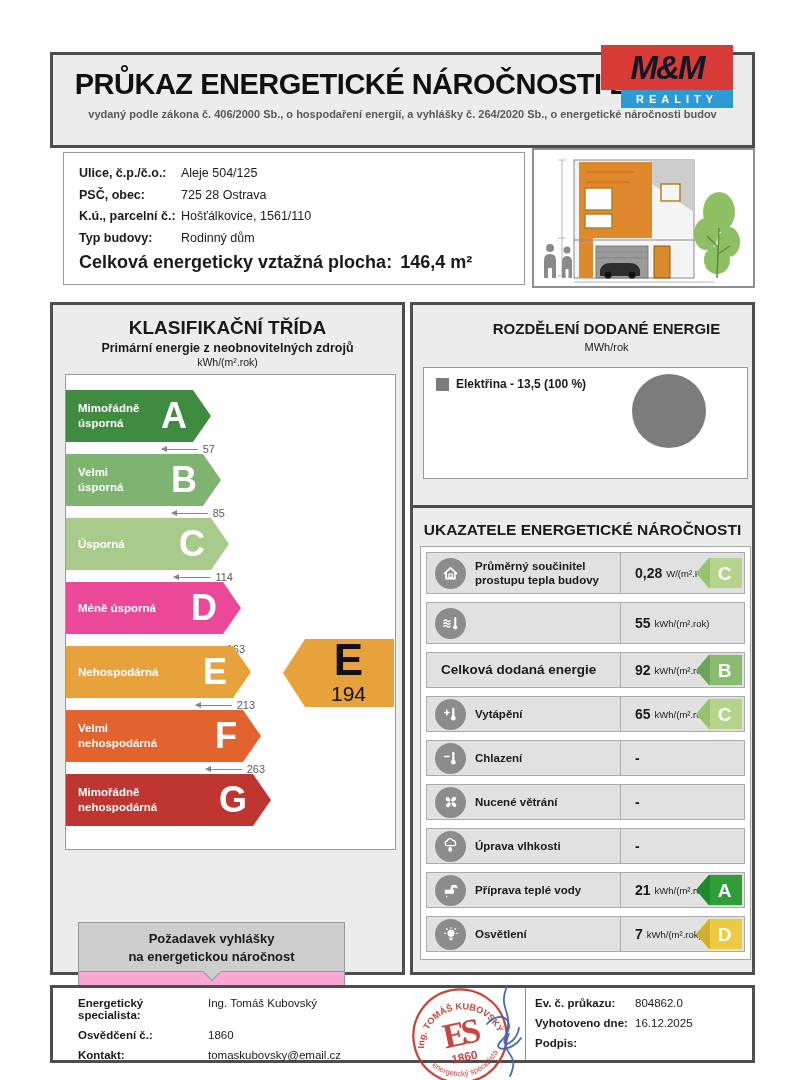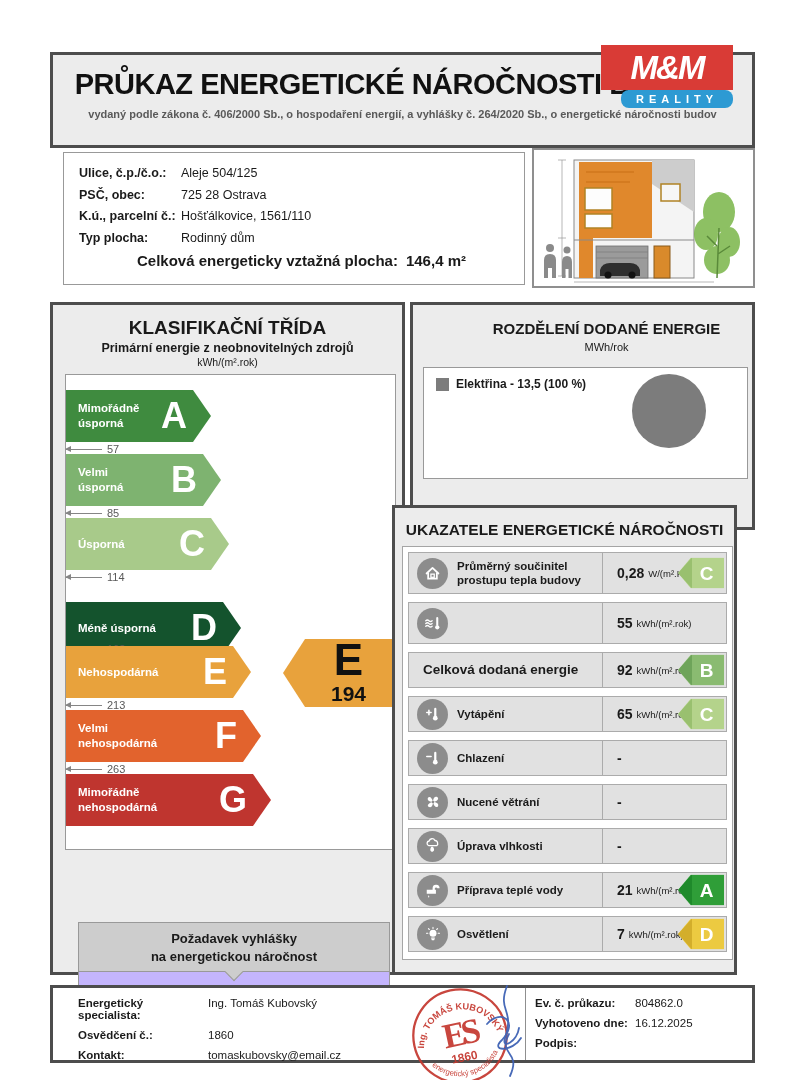--- a/index.html
+++ b/index.html
@@ -8,31 +8,31 @@
           font-family:"Liberation Sans", sans-serif; color:#1a1a1a; }
 
   
   .header-box { position:absolute; left:50px; top:52px; width:705px; height:96px;
                 background:#ececec; border:3px solid #4d4d4d; text-align:center; }
   .header-title { margin-top:13px; font-size:29px; font-weight:bold; letter-spacing:-0.5px; color:#111; }
   .header-sub { margin-top:7px; font-size:11px; font-weight:bold; color:#595959; }
   .logo { position:absolute; left:601px; top:45px; width:132px; height:63px; z-index:6; }
   .logo-red { position:absolute; left:0; top:0; width:132px; height:45px; background:#d93b36;
               display:flex; align-items:center; justify-content:center;
-              color:#ffffff; font-size:33px; font-weight:bold; font-style:italic; letter-spacing:-2px; }
+              color:#0f172a; font-size:33px; font-weight:bold; font-style:italic; letter-spacing:-2px; }
   .logo-blue { position:absolute; right:0; bottom:0; width:112px; height:18px; background:#2d9ad3;
                display:flex; align-items:center; justify-content:center;
-               color:#fff; font-size:11px; font-weight:bold; letter-spacing:5px;border-radius:8px; }
+               color:#fff; font-size:11px; font-weight:bold; letter-spacing:5px; }
 
   
   .info-box { position:absolute; left:63px; top:152px; width:462px; height:133px;
               background:#fff; border:1px solid #999; padding:13px 0 0 15px; }
   .info-row { display:flex; margin-bottom:7.5px; font-size:12.5px; }
   .info-label { width:102px; font-weight:bold; flex:0 0 102px; }
-  .info-area { display:flex; font-size:15px; font-weight:bold; margin-top:3px;justify-content:center; }
+  .info-area { display:flex; font-size:18px; font-weight:bold; margin-top:3px; }
   .info-area .a-val { margin-left:8px; }
 
   .illu-box { position:absolute; left:532px; top:148px; width:223px; height:140px;
               background:#fff; border:2px solid #8f8f8f; }
 
   
   .cls-panel { position:absolute; left:50px; top:302px; width:355px; height:673px;
                background:#ececec; border:3px solid #4d4d4d; }
   .cls-title { text-align:center; font-size:19px; font-weight:bold; margin-top:12px; }
   .cls-sub { text-align:center; font-size:12.5px; font-weight:bold; margin-top:2px; }
@@ -41,43 +41,43 @@
                background:#fff; border:1px solid #999; }
   .arrow { position:absolute; left:0; height:52px; color:#fff;
            clip-path: polygon(0 0, calc(100% - 18px) 0, 100% 50%, calc(100% - 18px) 100%, 0 100%); }
   .arrow .lbl { position:absolute; left:12px; top:50%; transform:translateY(-50%);
                 font-size:11.5px; font-weight:bold; line-height:1.3; }
   .arrow .ltr { position:absolute; right:24px; top:50%; transform:translateY(-50%);
                 font-size:36px; font-weight:bold; }
   .c0 { top:15px;  width:145px; background:#3f8b3f; }
   .c1 { top:79px;  width:155px; background:#7eb370; }
   .c2 { top:143px; width:163px; background:#a8ca8a; }
-  .c3 { top:207px; width:175px; background:#14532d;margin-top:20px; }
+  .c3 { top:207px; width:175px; background:#ec4899; }
   .c4 { top:271px; width:185px; background:#e8a23c; }
   .c5 { top:335px; width:195px; background:#e2632d; }
   .c6 { top:399px; width:205px; background:#bf352f; }
   .thr { position:absolute; left:0; height:12px; display:flex; align-items:center;
-         gap:5px; font-size:11px; color:#595959; }
+         justify-content:flex-end; gap:5px; font-size:11px; color:#595959; }
   .thr .line { width:36px; height:0; border-top:1px solid #858585; position:relative; }
   .thr .line::before { content:""; position:absolute; left:-1px; top:-3.5px;
          border-top:3px solid transparent; border-bottom:3px solid transparent;
          border-right:6px solid #858585; }
   .t0 { top:68px;  width:149px; } .t1 { top:132px; width:159px; }
   .t2 { top:196px; width:167px; } .t3 { top:268px; width:179px; }
   .t4 { top:324px; width:189px; } .t5 { top:388px; width:199px; }
   .rating { position:absolute; left:217px; top:264px; width:111px; height:68px;
             background:#e8a23c;
             clip-path: polygon(0 50%, 22px 0, 100% 0, 100% 100%, 22px 100%);
             display:flex; flex-direction:column; align-items:center; justify-content:center;
             padding-left:20px; color:#111; }
   .rating .r-ltr { font-size:44px; font-weight:bold; line-height:0.9; }
-  .rating .r-val { font-size:21px; font-weight:bold; margin-top:2px; }
-
-  .req-box { position:absolute; left:12px; top:547px; width:312px; height:92px;
-             background:#c4b5fd; border:1px solid #999; }
+  .rating .r-val { font-size:21px; font-weight:normal; margin-top:2px; }
+
+  .req-box { position:absolute; left:12px; top:547px; width:267px; height:92px;
+             background:#f9a8d4; border:1px solid #999; }
   .req-head { position:relative; height:49px; background:#cdcdcd; border-bottom:1px solid #999;
               text-align:center; font-size:13px; font-weight:bold; line-height:1.4; padding-top:7px; }
   .req-pointer { position:absolute; left:50%; top:49px; width:13px; height:13px; background:#cdcdcd;
                  border-right:1px solid #999; border-bottom:1px solid #999;
                  transform:translate(-50%,-50%) rotate(45deg); }
   .req-val { height:41px; display:flex; align-items:center; justify-content:center;
              font-size:13.5px; font-weight:bold; }
 
   
   .dist-panel { position:absolute; left:410px; top:302px; width:345px; height:228px;
@@ -86,21 +86,21 @@
   .dist-unit { text-align:center; font-size:11px; margin-top:4px; }
   .dist-white { position:absolute; left:10px; top:62px; width:325px; height:112px;
                 background:#fff; border:1px solid #999; }
   .legend { position:absolute; left:12px; top:9px; display:flex; align-items:center; gap:7px; }
   .legend-sq { width:13px; height:13px; background:#7c7c7c; }
   .legend-txt { font-size:12px; font-weight:bold; }
   .pie { position:absolute; left:208px; top:6px; width:74px; height:74px;
          border-radius:50%; background:#7c7c7c; }
 
   
-  .ind-panel { position:absolute; left:392px; top:505px; width:345px; height:470px;
+  .ind-panel { position:absolute; left:410px; top:505px; width:345px; height:470px;
                background:#ececec; border:3px solid #4d4d4d; }
   .ind-title { text-align:center; font-size:15.5px; font-weight:bold; margin-top:13px; }
   .ind-wrap { position:absolute; left:7px; top:38px; width:331px; height:414px;
               background:#fff; border:1px solid #a5a5a5; padding:5px;
               display:flex; flex-direction:column; gap:8px; }
   .ind-row { position:relative; display:flex; background:#e1e1e1; border:1px solid #ababab; }
   .h42 { height:42px; } .h36 { height:36px; }
   .ind-left { width:194px; flex:0 0 194px; border-right:1px solid #ababab;
               display:flex; align-items:center; gap:9px; padding-left:8px; }
   .ind-left.noicon { padding-left:14px; }
@@ -158,21 +158,21 @@
     </div>
     <div class="info-row">
       <span class="info-label">PSČ, obec:</span>
       <span class="info-value">725 28 Ostrava</span>
     </div>
     <div class="info-row">
       <span class="info-label">K.ú., parcelní č.:</span>
       <span class="info-value">Hošťálkovice, 1561/110</span>
     </div>
     <div class="info-row">
-      <span class="info-label">Typ plocha:</span>
+      <span class="info-label">Typ budovy:</span>
       <span class="info-value">Rodinný dům</span>
     </div>
     <div class="info-area">
       <span>Celková energeticky vztažná plocha:</span>
       <span class="a-val">146,4 m²</span>
     </div>
   </div>
 
   <div class="illu-box">
     <svg width="219" height="136" viewBox="0 0 219 136">

